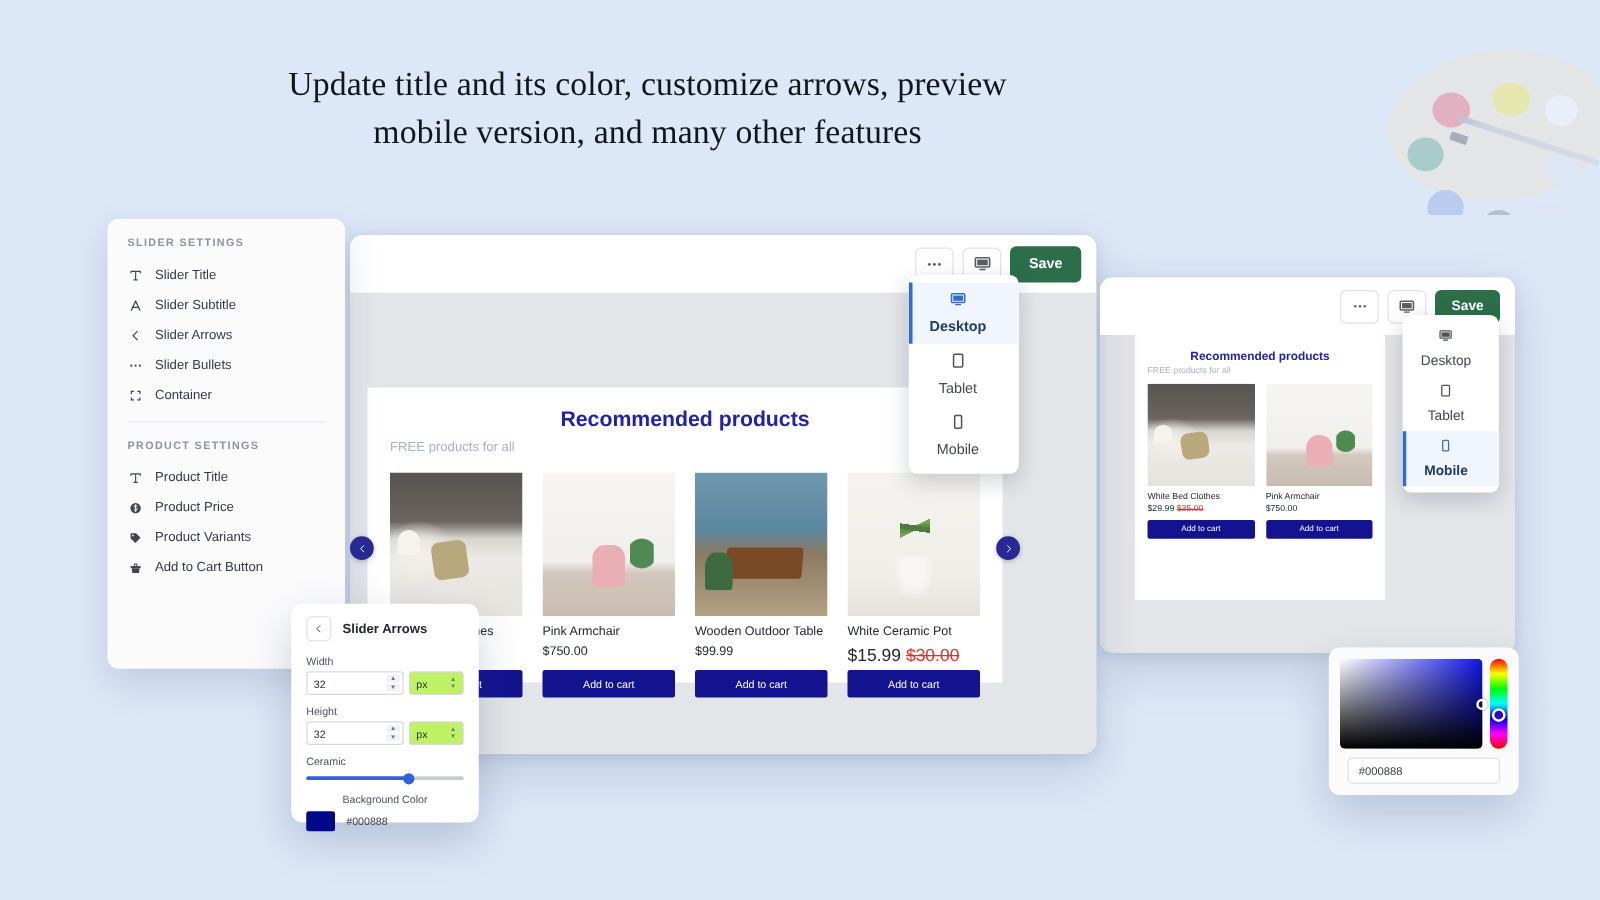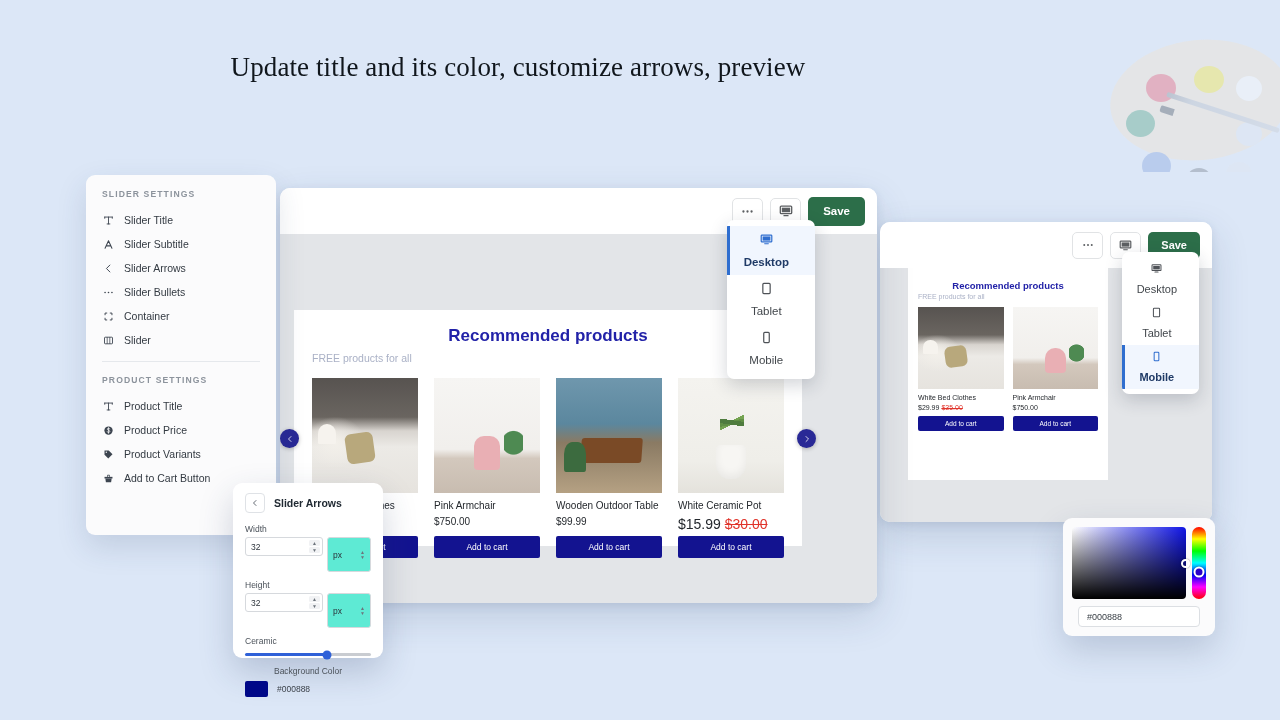--- a/index.html
+++ b/index.html
@@ -244,22 +244,22 @@
   .stepper {
     position: absolute; right: 2px; top: 2px; bottom: 2px; width: 11px;
     display: flex; flex-direction: column; gap: 1px;
   }
   .stepper div {
     flex: 1; background: #f1f2f4; border-radius: 1.5px;
     display: flex; align-items: center; justify-content: center;
     font-size: 5px; color: #6d747c; line-height: 1;
   }
   .unit-field {
-    width: 44px; height: 35px; border: 1px solid #d6d9dd; border-radius: 3px;
-    background: #5eead4; display: flex; align-items: center; justify-content: space-between;
+    width: 44px; height: 19px; border: 1px solid #d6d9dd; border-radius: 3px;
+    background: #bef264; display: flex; align-items: center; justify-content: space-between;
     padding: 0 5px; font-size: 8.5px; color: #2c333b;
   }
   .opacity-track {
     height: 3px; border-radius: 2px; position: relative;
     background: linear-gradient(90deg,#2f61d8 0 65%, #c9ccd1 65% 100%);
     margin-top: 7px;
   }
   .opacity-thumb {
     position: absolute; left: 65%; top: 50%;
     width: 9px; height: 9px; border-radius: 50%;
@@ -305,20 +305,21 @@
     background: #fff; display: flex; align-items: center;
     padding-left: 8px; font-size: 9px; color: #3a4047;
     margin: 0 6px;
   }
 </style>
 </head>
 <body>
 
 <div class="headline">
   <div>Update title and its color, customize arrows, preview</div>
+  <div>mobile version, and many other features</div>
 </div>
 
 <div class="palette-wrap">
   <div class="palette-board"></div>
   <div class="blob blob-red"></div>
   <div class="blob blob-yel"></div>
   <div class="blob blob-white"></div>
   <div class="blob blob-green"></div>
   <div class="blob blob-blue"></div>
   <div class="blob blob-gray"></div>
@@ -589,29 +590,20 @@
 
   <div class="sb-item">
     <span class="sb-ico">
       <svg width="11" height="11" viewBox="0 0 16 16">
         <path d="M3 5.5 V3 H5.5 M10.5 3 H13 V5.5 M13 10.5 V13 H10.5 M5.5 13 H3 V10.5" fill="none" stroke="currentColor" stroke-width="1.4" stroke-linecap="round"></path>
       </svg>
     </span>
     <span>Container</span>
   </div>
 
-  <div class="sb-item">
-    <span class="sb-ico">
-      <svg width="11" height="11" viewBox="0 0 16 16">
-        <rect x="2.2" y="3.2" width="11.6" height="9.6" rx="1" fill="none" stroke="currentColor" stroke-width="1.3"></rect>
-        <path d="M6.1 3.2 V12.8 M9.9 3.2 V12.8" stroke="currentColor" stroke-width="1.1"></path>
-      </svg>
-    </span>
-    <span>Slider</span>
-  </div>
 
   <div class="sb-div"></div>
 
   <div class="sb-head">PRODUCT SETTINGS</div>
 
 
   <div class="sb-item">
     <span class="sb-ico">
       <svg width="11" height="11" viewBox="0 0 16 16">
         <path d="M2.5 3 H13.5 M2.5 3 V4.8 M13.5 3 V4.8 M8 3 V13 M6 13 H10" fill="none" stroke="currentColor" stroke-width="1.3" stroke-linecap="round"></path>

